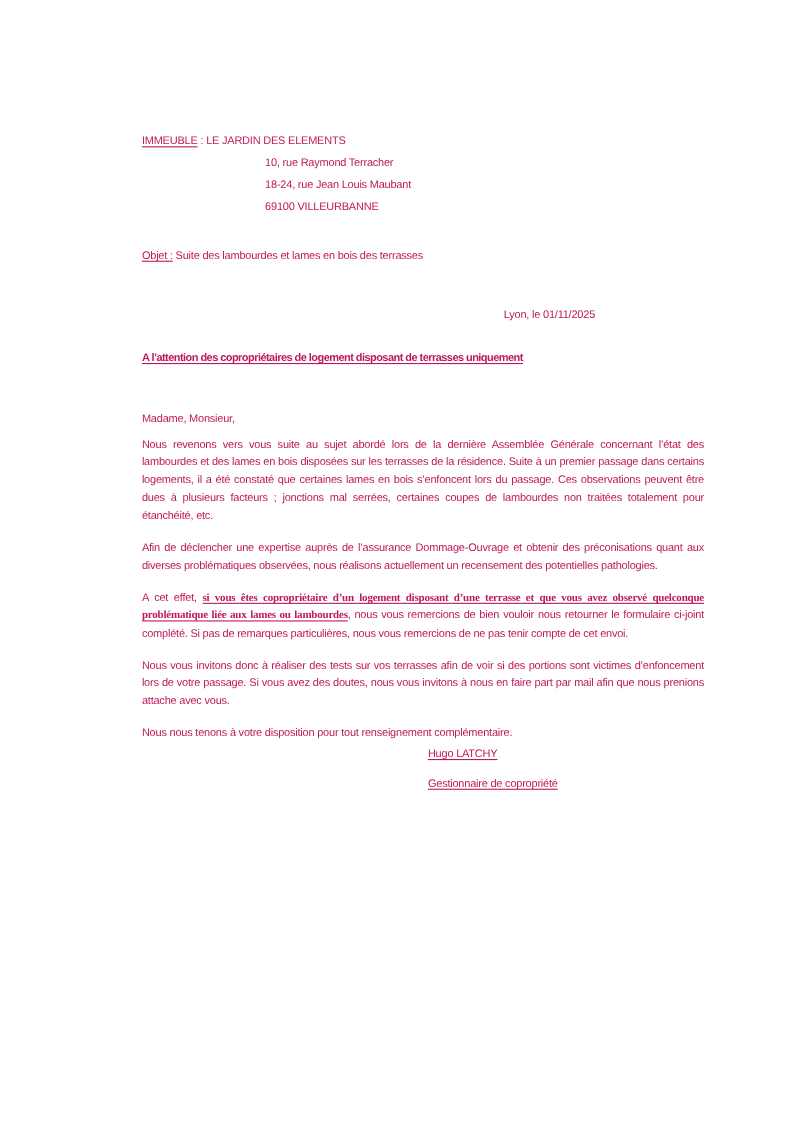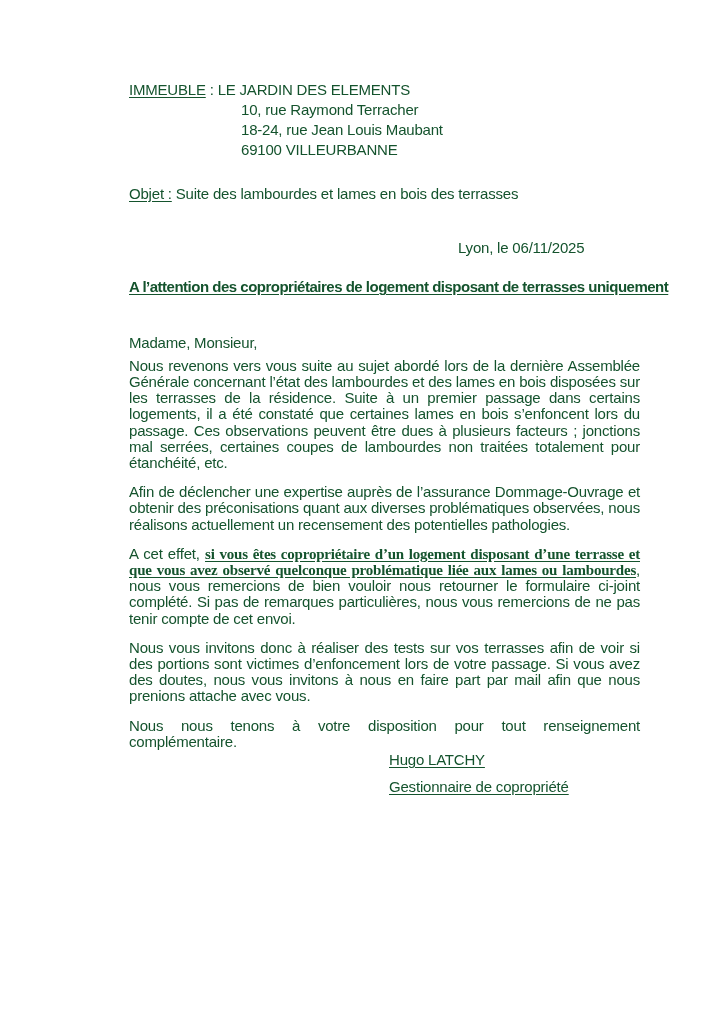--- a/index.html
+++ b/index.html
@@ -6,26 +6,26 @@
     margin: 0;
     padding: 0;
     background: #ffffff;
   }
   .page {
     position: relative;
     width: 725px;
     height: 1024px;
     box-sizing: border-box;
     background: #ffffff;
-    padding: 80px 85px 0 129px;
+    padding: 119px 85px 0 129px;
     font-family: "Liberation Sans", sans-serif;
-    font-size: 15px;
+    font-size: 10px;
     line-height: 16.2px;
     letter-spacing: -0.2px;
-    color: #14532d;
+    color: #be185d;
     overflow: hidden;
   }
   .u {
     text-decoration: underline;
     text-underline-offset: 2px;
   }
   .header-block {
     line-height: 20px;
   }
   .addr-line {
@@ -82,21 +82,21 @@
     </div>
     <div class="addr-line">10, rue Raymond Terracher</div>
     <div class="addr-line">18-24, rue Jean Louis Maubant</div>
     <div class="addr-line">69100 VILLEURBANNE</div>
   </div>
 
   <div class="subject-line">
     <span class="u">Objet :</span><span> Suite des lambourdes et lames en bois des terrasses</span>
   </div>
 
-  <div class="dateline">Lyon, le 06/11/2025</div>
+  <div class="dateline">Lyon, le 01/11/2025</div>
 
   <div class="letter-title">A l’attention des copropriétaires de logement disposant de terrasses uniquement</div>
 
   <div class="salutation">Madame, Monsieur,</div>
 
   <p class="body-par first">Nous revenons vers vous suite au sujet abordé lors de la dernière Assemblée Générale concernant l’état des lambourdes et des lames en bois disposées sur les terrasses de la résidence. Suite à un premier passage dans certains logements, il a été constaté que certaines lames en bois s’enfoncent lors du passage. Ces observations peuvent être dues à plusieurs facteurs ; jonctions mal serrées, certaines coupes de lambourdes non traitées totalement pour étanchéité, etc.</p>
 
   <p class="body-par">Afin de déclencher une expertise auprès de l’assurance Dommage-Ouvrage et obtenir des préconisations quant aux diverses problématiques observées, nous réalisons actuellement un recensement des potentielles pathologies.</p>
 
   <p class="body-par"><span>A cet effet, </span><span class="emph">si vous êtes copropriétaire d’un logement disposant d’une terrasse et que vous avez observé quelconque problématique liée aux lames ou lambourdes</span><span>, nous vous remercions de bien vouloir nous retourner le formulaire ci-joint complété. Si pas de remarques particulières, nous vous remercions de ne pas tenir compte de cet envoi.</span></p>

